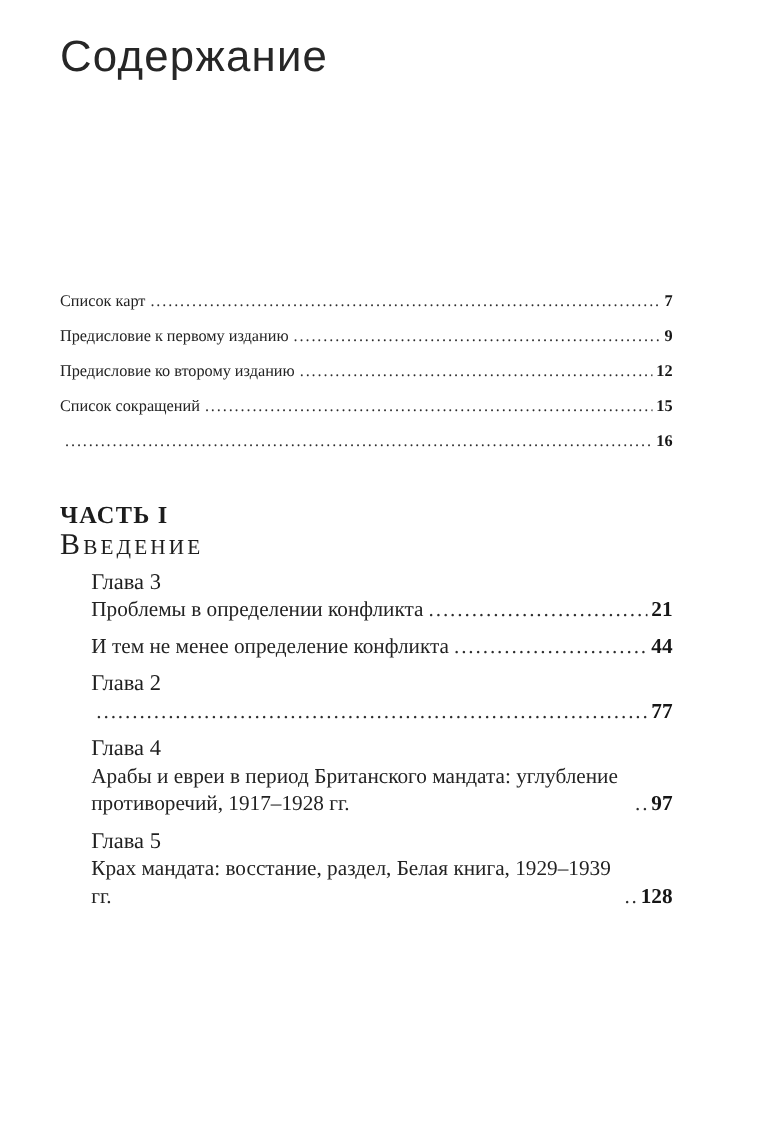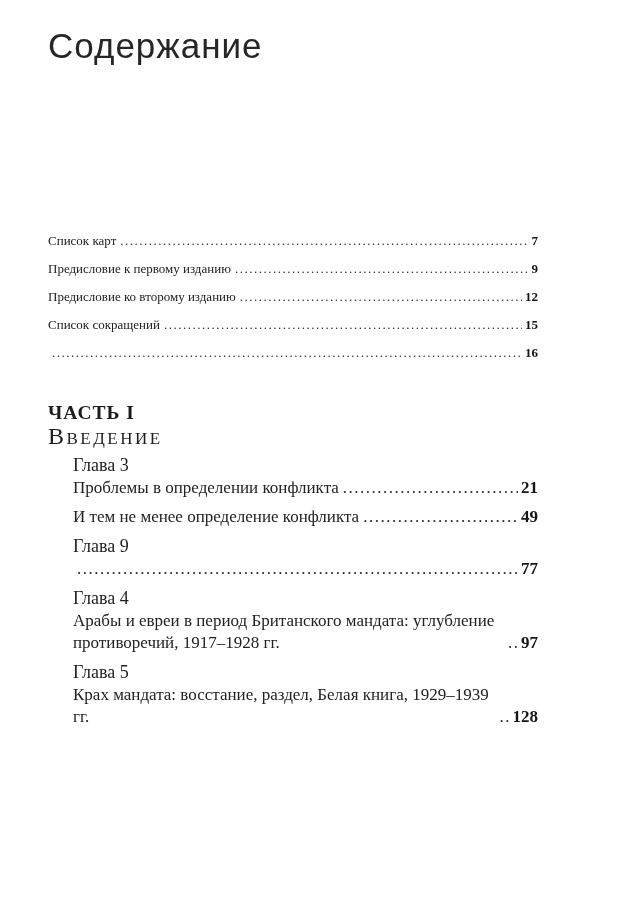--- a/index.html
+++ b/index.html
@@ -146,29 +146,29 @@
       <div class="toc-row">
         <span class="row-text">Проблемы в определении конфликта</span>
           <span class="dots">........................................................................................................................................................................................................</span>
           <span class="page-num">21</span>
       </div>
     </div>
     <div class="chapter">
       <div class="toc-row">
         <span class="row-text">И тем не менее определение конфликта</span>
           <span class="dots">........................................................................................................................................................................................................</span>
-          <span class="page-num">49</span>
+          <span class="page-num">44</span>
       </div>
     </div>
   </div>
 
 
   <div class="chapters">
     <div class="chapter">
-      <div class="chapter-heading">Глава 9</div>
+      <div class="chapter-heading">Глава 2</div>
       <div class="toc-row">
           <span class="dots">........................................................................................................................................................................................................</span>
           <span class="page-num">77</span>
       </div>
     </div>
     <div class="chapter">
       <div class="chapter-heading">Глава 4</div>
       <div class="toc-row">
         <span class="row-text">Арабы и евреи в период Британского мандата: углубление противоречий, 1917–1928 гг.</span>
           <span class="dots">........................................................................................................................................................................................................</span>

